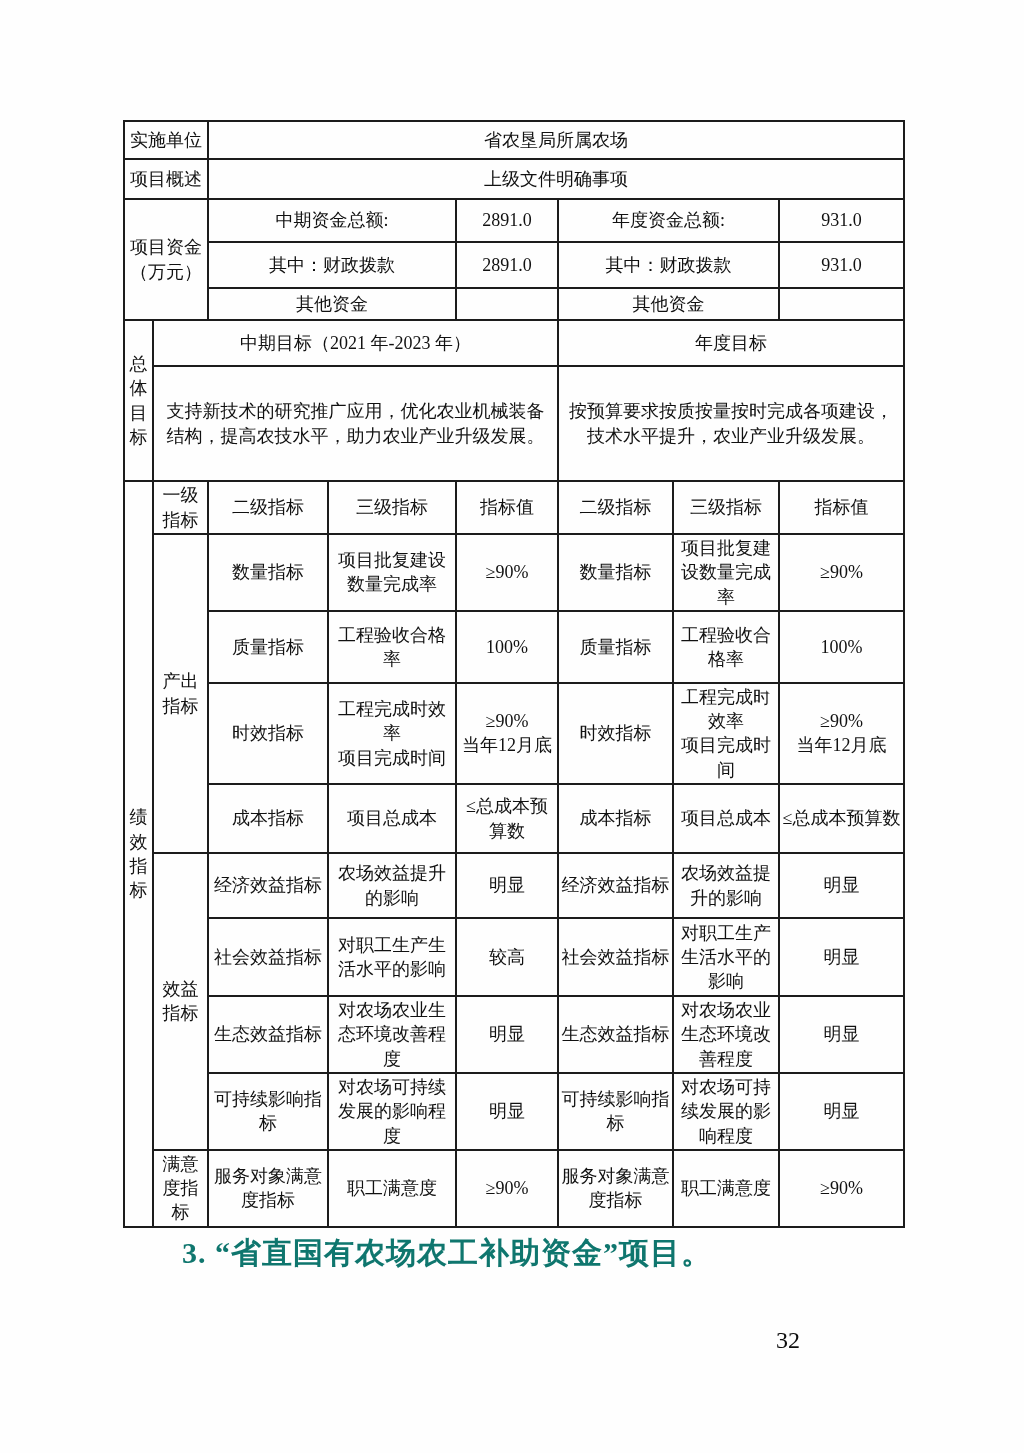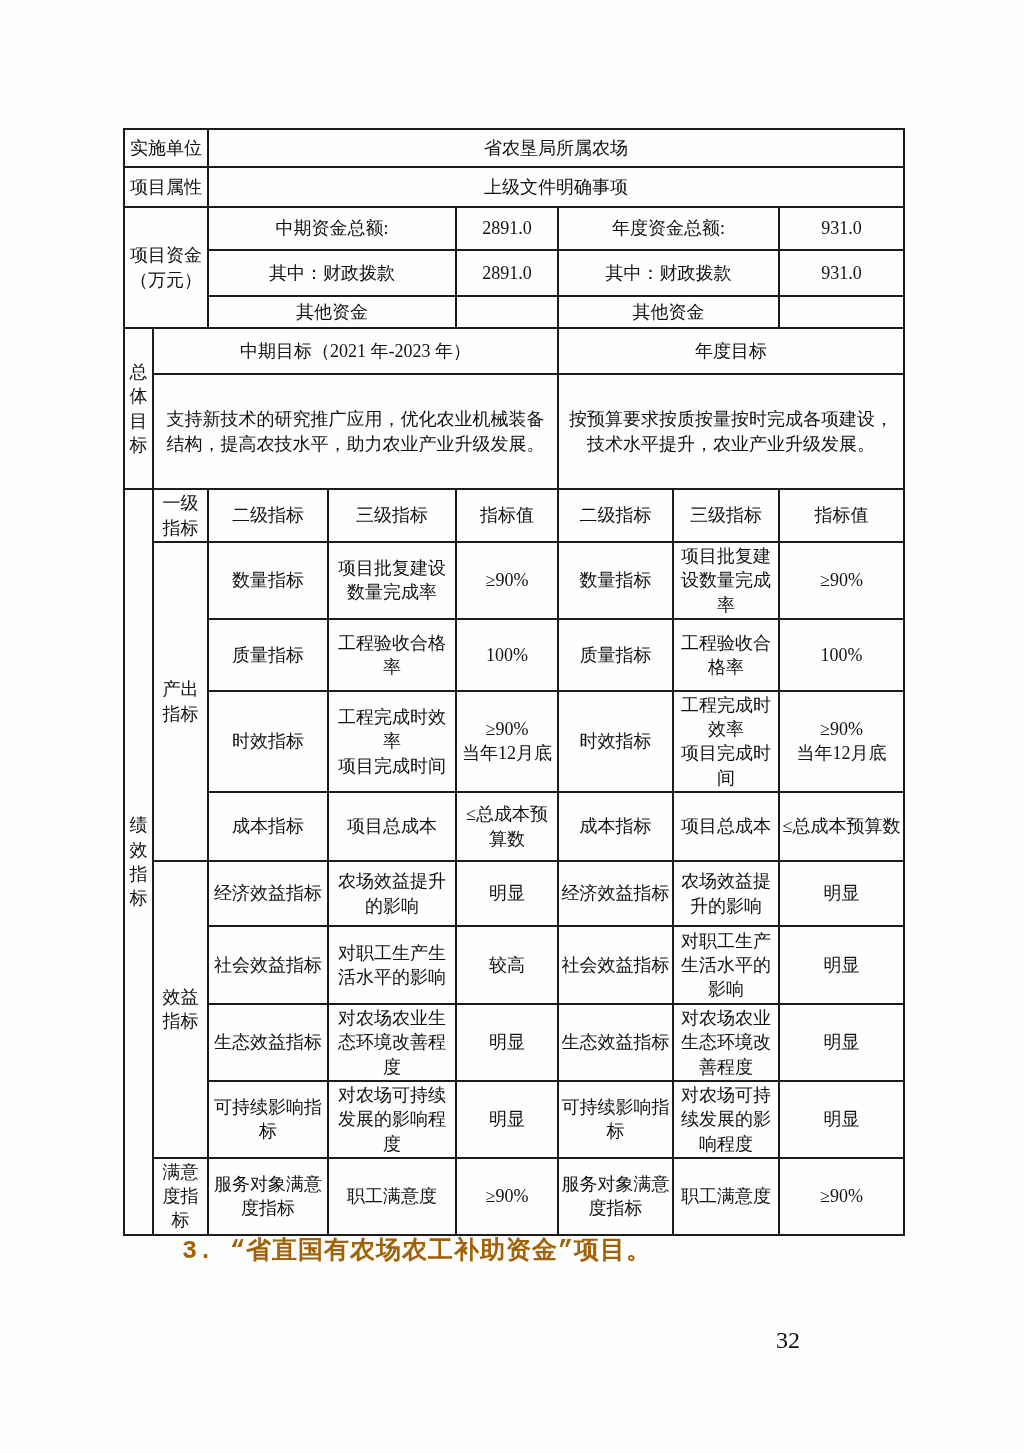--- a/index.html
+++ b/index.html
@@ -5,44 +5,43 @@
   html,body{margin:0;padding:0;}
   body{
     width:1024px;height:1453px;position:relative;
     background:#ffffff;color:#141414;
     font-family:"Liberation Serif","DejaVu Serif",serif;
     overflow:hidden;
   }
   .page{position:absolute;inset:0;background:#fefefe;}
 
   table.doc{
-    position:absolute;left:123px;top:128px;width:780px;
+    position:absolute;left:123px;top:120px;width:780px;
     border-collapse:collapse;table-layout:fixed;
     font-size:18px;color:#111;
   }
   table.doc td{
     border:2px solid #1c1c1c;
     text-align:center;vertical-align:middle;
     padding:1px 2px;line-height:1.35;
     word-break:break-all;overflow:hidden;
   }
   td.vlabel{padding:0;line-height:1.55;letter-spacing:0;}
   td.lft{text-align:left;padding-left:4px;}
   td.rgt{text-align:right;padding-right:5px;}
   td.l3{text-align:left;padding-left:2px;padding-right:1px;}
-  .pre{white-space:pre-line;}
+  .pre{white-space:pre-line;border-radius:29px;}
   td.goal-mid{text-align:left;padding:2px 1px 2px 2px;line-height:1.55;margin-left:30px;}
   td.goal-year{text-align:center;padding:2px 1px;line-height:1.55;margin-top:38px;}
   td.hdr{line-height:1.3;}
 
   .fheading{
     position:absolute;left:182px;top:1233px;
-    font-size:25px;font-weight:bold;letter-spacing:1px;color:#a16207;
+    font-size:30px;font-weight:bold;letter-spacing:1px;color:#0f766e;
     white-space:nowrap;
-    font-family:Liberation Mono, monospace;
   }
   .fpara{
     position:absolute;left:196px;top:1289px;
     font-size:24px;letter-spacing:2px;color:#0d0d0d;
     white-space:nowrap;
   }
   .pagenum{
     position:absolute;left:776px;top:1327px;
     font-size:24px;color:#0d0d0d;
   }
@@ -64,21 +63,21 @@
         <col style="width:125px">
     </colgroup>
 
     <tbody>
         <tr style="height:38px">
       <td colspan="2">实施单位</td>
       <td colspan="6">省农垦局所属农场</td>
     </tr>
 
     <tr style="height:40px">
-      <td colspan="2">项目属性</td>
+      <td colspan="2">项目概述</td>
       <td colspan="6">上级文件明确事项</td>
     </tr>
 
     <tr style="height:43px">
       <td colspan="2" rowspan="3" class="pre">项目资金
 （万元）</td>
       <td colspan="2" class="lft">中期资金总额:</td>
       <td class="rgt">2891.0</td>
       <td colspan="2" class="lft">年度资金总额:</td>
       <td class="rgt">931.0</td>

